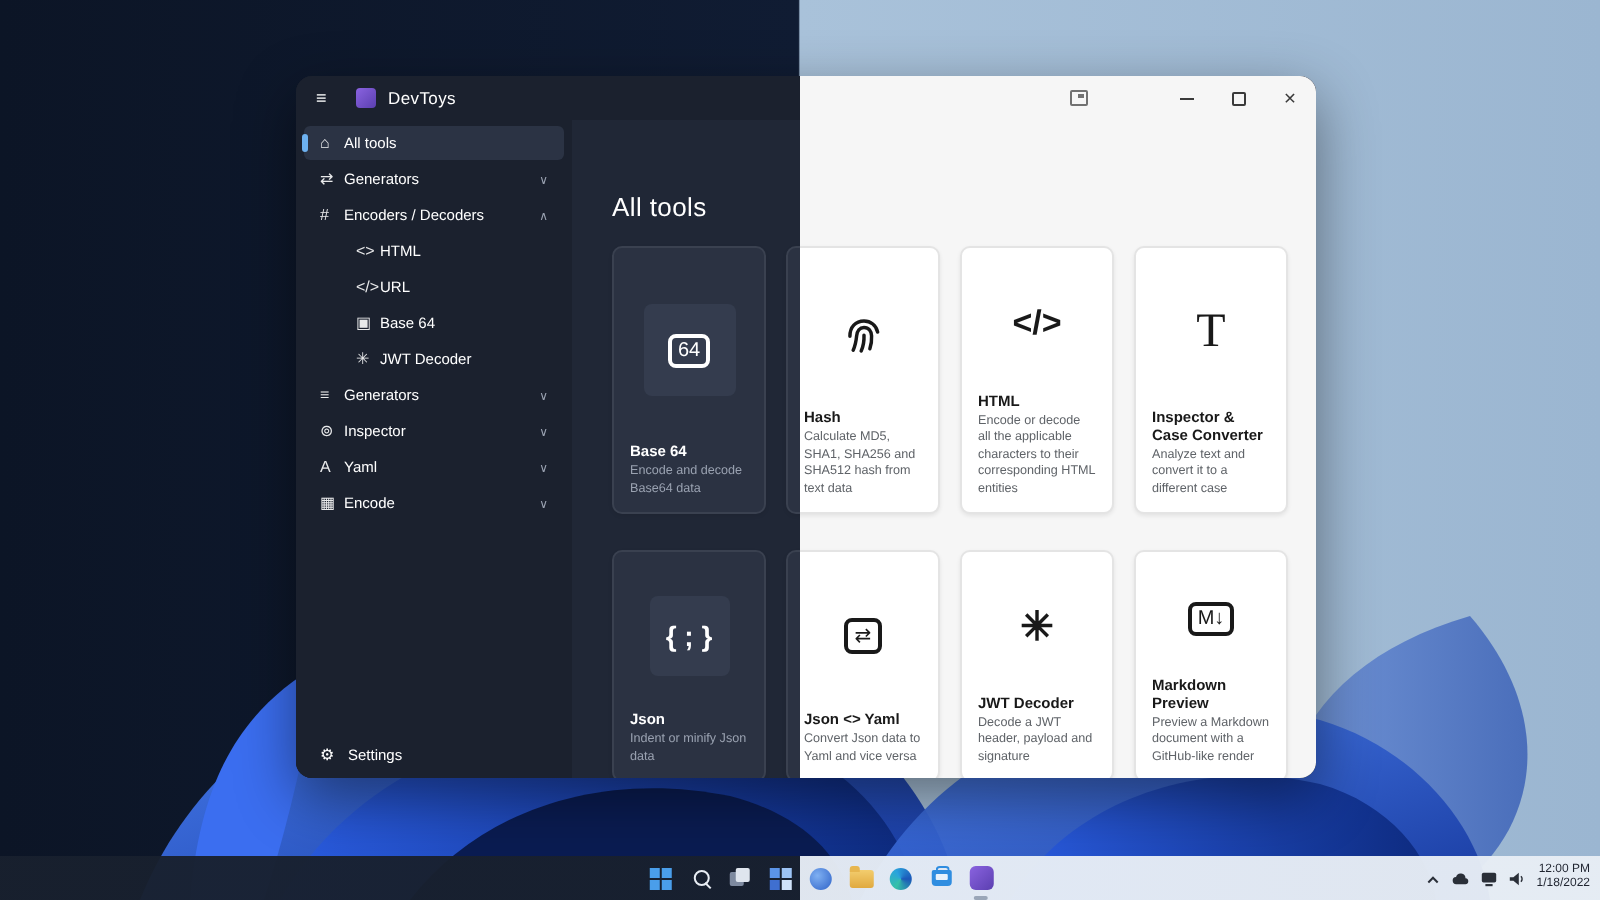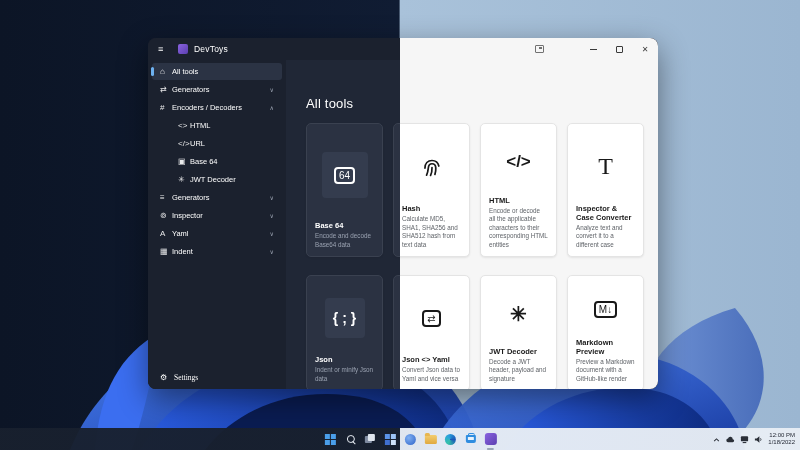--- a/index.html
+++ b/index.html
@@ -53,21 +53,21 @@
   .nav { flex:1; padding-top:2px; }
   .item { position:relative; height:17px; display:flex; align-items:center; padding:0 8px; margin:1px 4px; border-radius:3px; }
   .item .ico { width:12px; font-size:8px; color:var(--txt); opacity:.9; text-align:left; }
   .item .lbl { flex:1; font-size:7.5px; }
   .item .chev { font-size:6px; color:var(--sub); }
   .item.sel { background:#2b3344; }
   .item.sel::before { content:""; position:absolute; left:-1px; top:4px; width:2.5px; height:9px; border-radius:2px; background:#6db1f0; }
   .item.sub { padding-left:26px; }
   .settings-row { height:20px; display:flex; align-items:center; padding:0 12px; margin-bottom:2px; }
   .settings-row .ico { width:14px; font-size:8px; }
-  .settings-row .lbl { font-size:7.5px;font-family:Liberation Serif, serif; }
+  .settings-row .lbl { font-size:7.5px; }
 
   
   .main { flex:1; padding:14px 14px 0 20px; color:var(--txt); }
   .main h1 { font-size:13px; font-weight:400; margin:22px 0 12px 0; letter-spacing:.2px; }
   .grid { display:grid; grid-template-columns:repeat(4,77px); grid-template-rows:134px 116px; gap:18px 10px; }
   .card { background:var(--card); border:1px solid var(--border); border-radius:5px; padding:7px 8px;
     display:flex; flex-direction:column; box-shadow:0 1px 2px rgba(0,0,0,.08); }
   .iconzone { flex:1; display:flex; align-items:center; justify-content:center; }
   .tile { width:46px; height:46px; border-radius:4px; background:var(--tile); display:flex; align-items:center; justify-content:center; color:var(--txt); }
   .row2 .tile { width:40px; height:40px; }
@@ -201,21 +201,21 @@
               <span class="lbl">Inspector</span>
               <span class="chev">∨</span>
             </div>
             <div class="item">
               <span class="ico">A</span>
               <span class="lbl">Yaml</span>
               <span class="chev">∨</span>
             </div>
             <div class="item">
               <span class="ico">▦</span>
-              <span class="lbl">Indent</span>
+              <span class="lbl">Encode</span>
               <span class="chev">∨</span>
             </div>
           </div>
           <div class="settings-row">
             <span class="ico">⚙</span>
             <span class="lbl">Settings</span>
           </div>
         </div>
 
         <div class="main">

